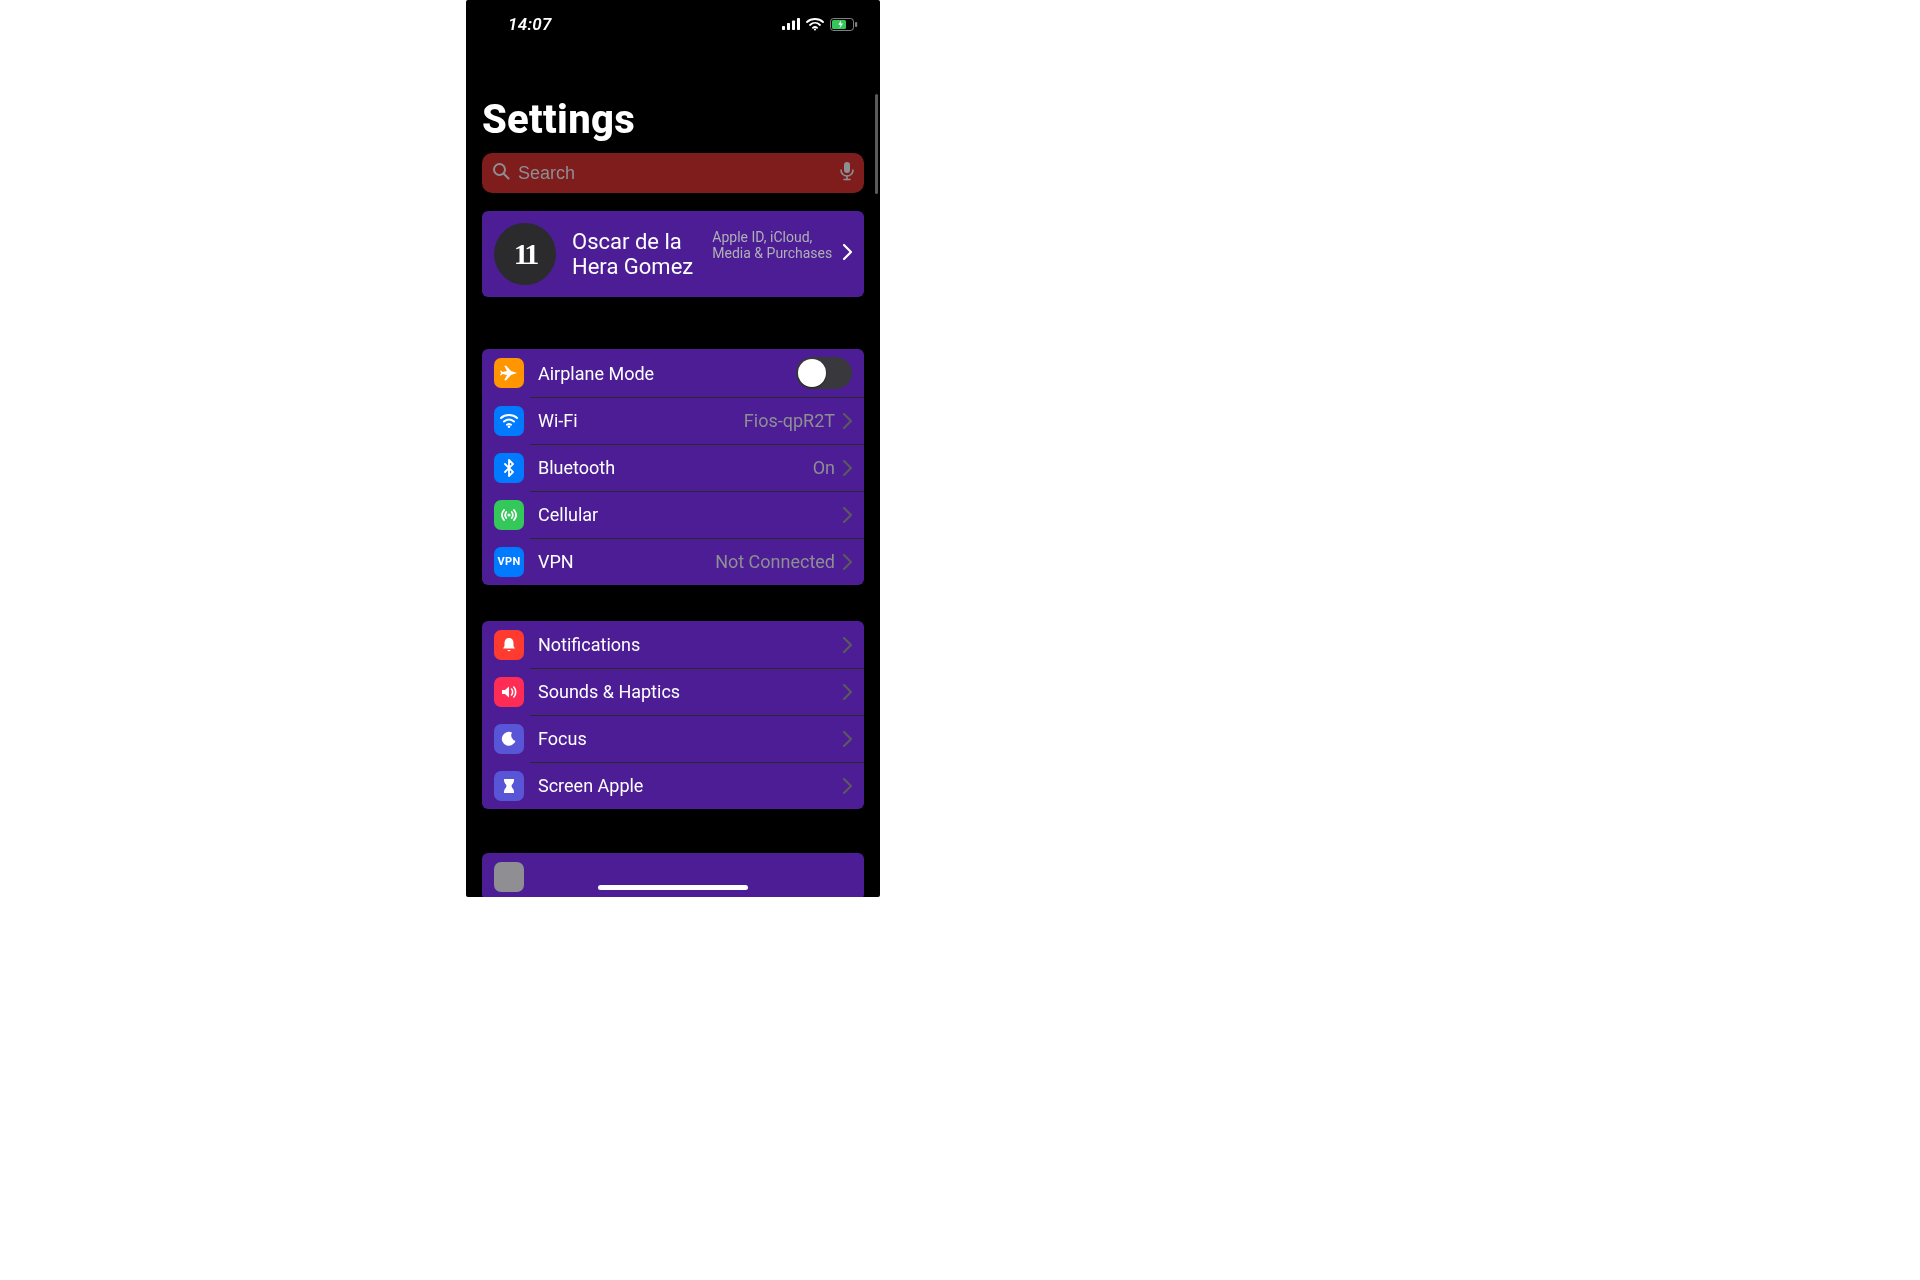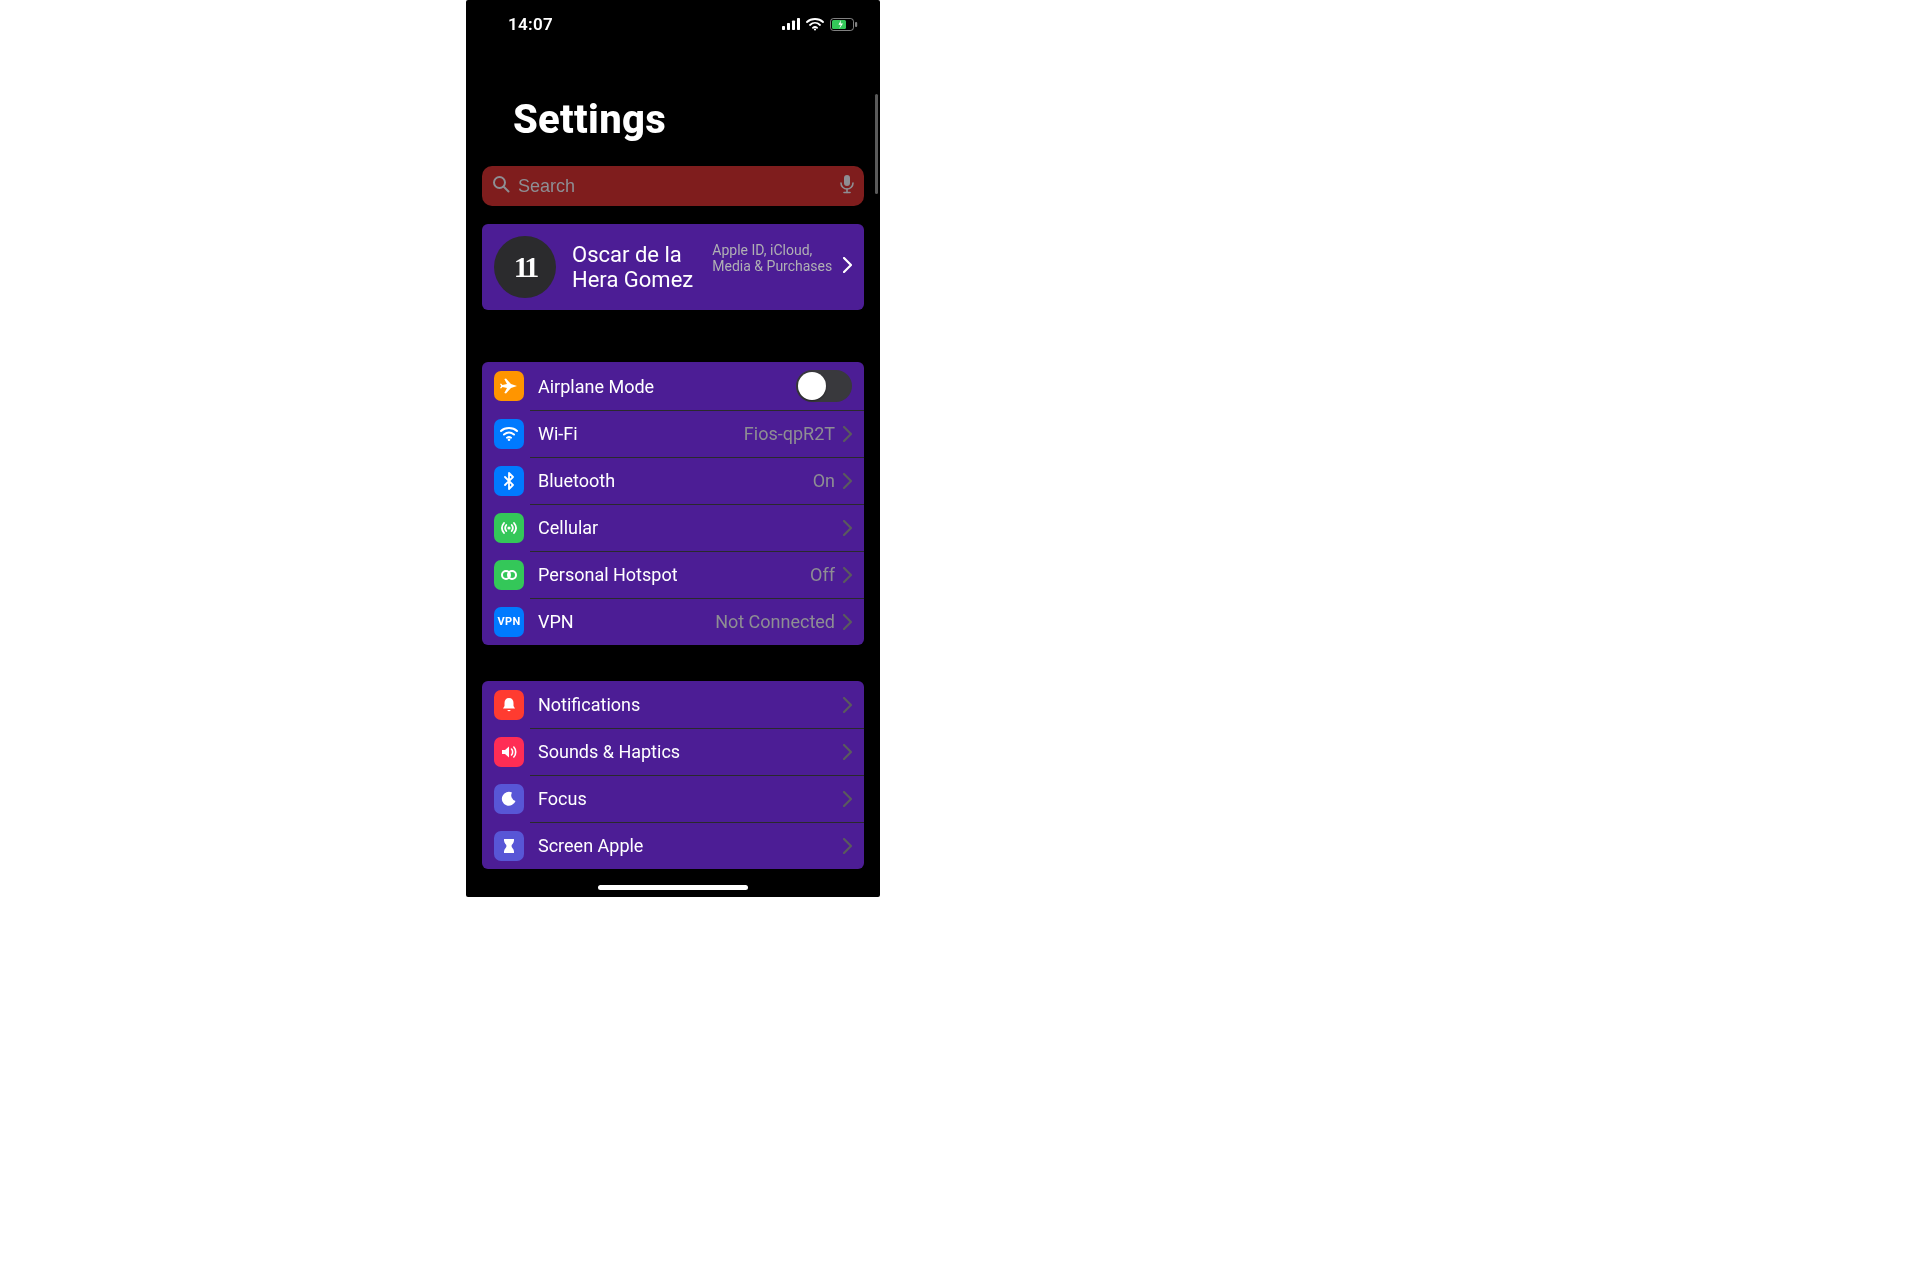--- a/index.html
+++ b/index.html
@@ -24,20 +24,21 @@
   }
 
   
   .statusbar {
     position: relative;
     height: 48px;
     display: flex;
     align-items: center;
     justify-content: space-between;
     padding: 0 22px;
+    font-style: italic;
   }
   .statusbar .time {
     font-size: 17px;
     font-weight: 600;
     letter-spacing: 0.3px;
     margin-left: 20px;
   }
   .status-icons {
     display: flex;
     gap: 6px;
@@ -51,25 +52,24 @@
     right: 2px;
     top: 94px;
     width: 3px;
     height: 100px;
     background: #5a5a5a;
     border-radius: 2px;
   }
 
   
   .page-title {
-    padding: 48px 16px 23px 16px;
+    padding: 48px 16px 10px 16px;
     font-size: 40px;
     font-weight: 800;
     letter-spacing: 0.3px;
-    margin-left: 31px;
   }
 
   
   .search-wrap { padding: 0 16px; }
   .search {
     display: flex;
     align-items: center;
     background: #7f1d1d;
     border-radius: 10px;
     height: 40px;
@@ -346,35 +346,20 @@
           </svg>
       </div>
       <div class="label">Cellular</div>
       <span class="chev">
           <svg width="9" height="16" viewBox="0 0 9 16" fill="none" stroke="currentColor" stroke-width="2.2" stroke-linecap="round" stroke-linejoin="round">
             <polyline points="1,1 8,8 1,15"></polyline>
           </svg>
         </span>
     </div>
 
-    <div class="row">
-      <div class="icon bg-green">
-        <svg width="20" height="20" viewBox="0 0 20 20" fill="none" stroke="white" stroke-width="2">
-            <circle cx="7" cy="10" r="4"></circle>
-            <circle cx="13" cy="10" r="4"></circle>
-          </svg>
-      </div>
-      <div class="label">Personal Hotspot</div>
-      <div class="value">Off</div>
-      <span class="chev">
-          <svg width="9" height="16" viewBox="0 0 9 16" fill="none" stroke="currentColor" stroke-width="2.2" stroke-linecap="round" stroke-linejoin="round">
-            <polyline points="1,1 8,8 1,15"></polyline>
-          </svg>
-        </span>
-    </div>
 
     <div class="row">
       <div class="icon bg-bluevpn">
         <span class="vpn-text">VPN</span>
       </div>
       <div class="label">VPN</div>
       <div class="value">Not Connected</div>
       <span class="chev">
           <svg width="9" height="16" viewBox="0 0 9 16" fill="none" stroke="currentColor" stroke-width="2.2" stroke-linecap="round" stroke-linejoin="round">
             <polyline points="1,1 8,8 1,15"></polyline>

